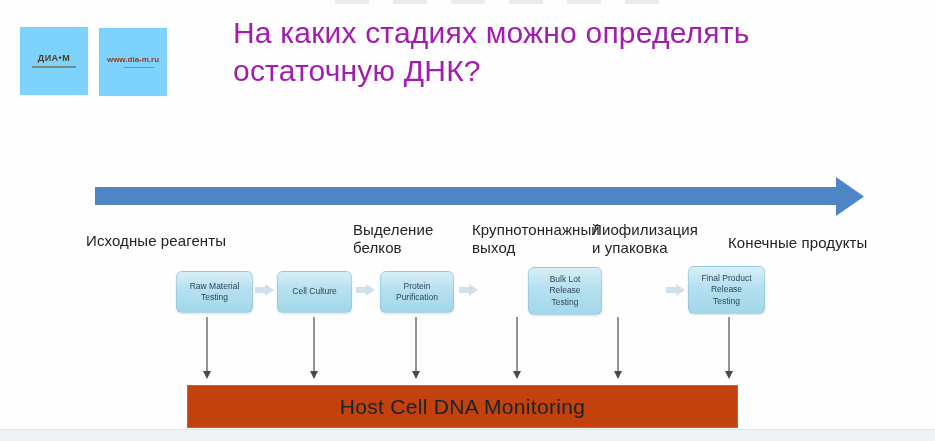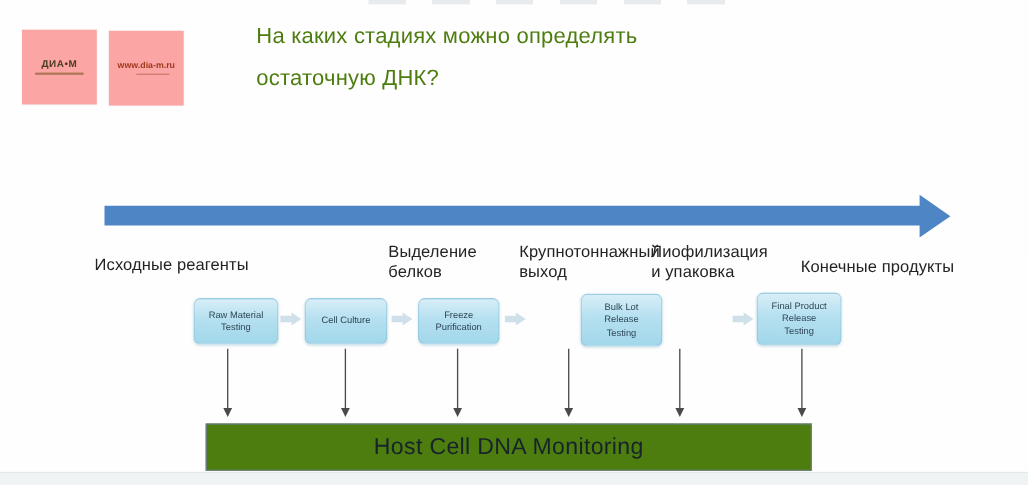--- a/index.html
+++ b/index.html
@@ -8,46 +8,46 @@
     width:935px;height:441px;
     background:#fefefe;
     overflow:hidden;
     font-family:"Liberation Sans", sans-serif;
   }
   
   .top-artifact{position:absolute;top:0;left:335px;width:330px;height:4px;
     background:repeating-linear-gradient(90deg,#e3e7e9 0 34px,transparent 34px 58px);
     opacity:.8;}
   
-  .logo{position:absolute;width:68px;height:68px;background:#fca5a5;
+  .logo{position:absolute;width:68px;height:68px;background:#7dd3fc;
     display:flex;flex-direction:column;align-items:center;justify-content:center;
     box-shadow:0 0 0 1px rgba(0,0,0,0.02);}
   .logo-diam{left:20px;top:27px;}
   .logo-site{left:99px;top:28px;}
   .logo-text{font-weight:bold;font-size:9px;letter-spacing:.5px;color:#4a3b22;line-height:1;}
   .logo-text.site{color:#a03a1e;font-size:8px;letter-spacing:0;}
   .logo-tagline{margin-top:3px;width:44px;height:2px;background:rgba(110,80,20,.55);}
   .logo-tagline.small{width:30px;height:1.5px;background:rgba(150,70,30,.5);align-self:center;margin-left:12px;}
   
   .title{position:absolute;left:233px;top:14px;margin:0;
-    font-size:20px;line-height:38px;font-weight:normal;
-    color:#4d7c0f;white-space:pre-line;letter-spacing:.2px;}
+    font-size:30px;line-height:38px;font-weight:normal;
+    color:#a21caf;white-space:pre-line;letter-spacing:.2px;}
   
   .stage-label{position:absolute;font-size:15px;line-height:18px;color:#232323;
     white-space:pre-line;letter-spacing:.1px;}
   
   .stage-box{position:absolute;border-radius:6px;
     background:linear-gradient(180deg,#d7eef7 0%,#b5e0f0 45%,#a2d7ea 100%);
     border:1px solid rgba(125,185,210,.45);
     box-shadow:0 1px 2px rgba(90,150,180,.25);
     display:flex;align-items:center;justify-content:center;
     font-size:8.5px;line-height:1.3;color:#2e4756;text-align:center;white-space:pre-line;}
   
   .monitor-box{position:absolute;left:187px;top:385px;width:551px;height:43px;
-    background:#4d7c0f;border:1.5px solid #6b7f88;box-sizing:border-box;
+    background:#c2410c;border:1.5px solid #6b7f88;box-sizing:border-box;
     display:flex;align-items:center;justify-content:center;
     font-size:21px;color:#17242c;letter-spacing:.3px;}
   
   .overlay{position:absolute;left:0;top:0;width:935px;height:441px;pointer-events:none;}
   
   .bottom-strip{position:absolute;left:0;top:429px;width:935px;height:12px;
     background:#f0f3f4;border-top:1px solid #e3e7e9;}
 </style>
 </head>
 <body>
@@ -113,21 +113,21 @@
 белков</div>
   <div class="stage-label" style="left:444px;top:221px;margin-left:28px;">Крупнотоннажный
 выход</div>
   <div class="stage-label" style="left:592px;top:221px;">Лиофилизация
 и упаковка</div>
   <div class="stage-label" style="left:728px;top:234px;">Конечные продукты</div>
 
   <div class="stage-box" style="left:176px;top:271px;width:75px;height:40px;">Raw Material
 Testing</div>
   <div class="stage-box" style="left:277px;top:271px;width:73px;height:40px;">Cell Culture</div>
-  <div class="stage-box" style="left:380px;top:271px;width:72px;height:40px;">Freeze
+  <div class="stage-box" style="left:380px;top:271px;width:72px;height:40px;">Protein
 Purification</div>
   <div class="stage-box" style="left:484px;top:267px;width:72px;height:46px;margin-left:44px;">Bulk Lot
 Release
 Testing</div>
   <div class="stage-box" style="left:688px;top:266px;width:75px;height:46px;">Final Product
 Release
 Testing</div>
 
   <div class="monitor-box">Host Cell DNA Monitoring</div>
 

